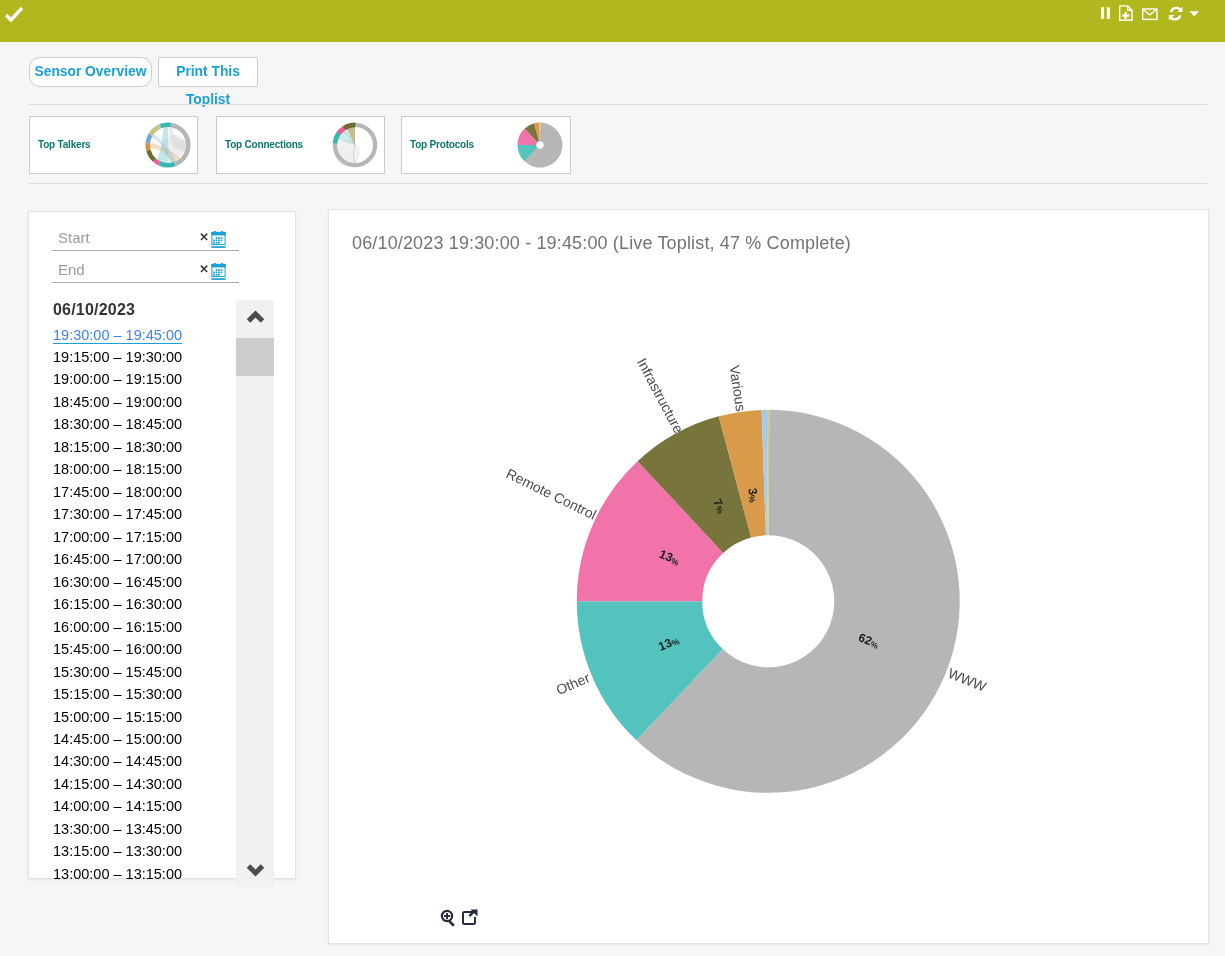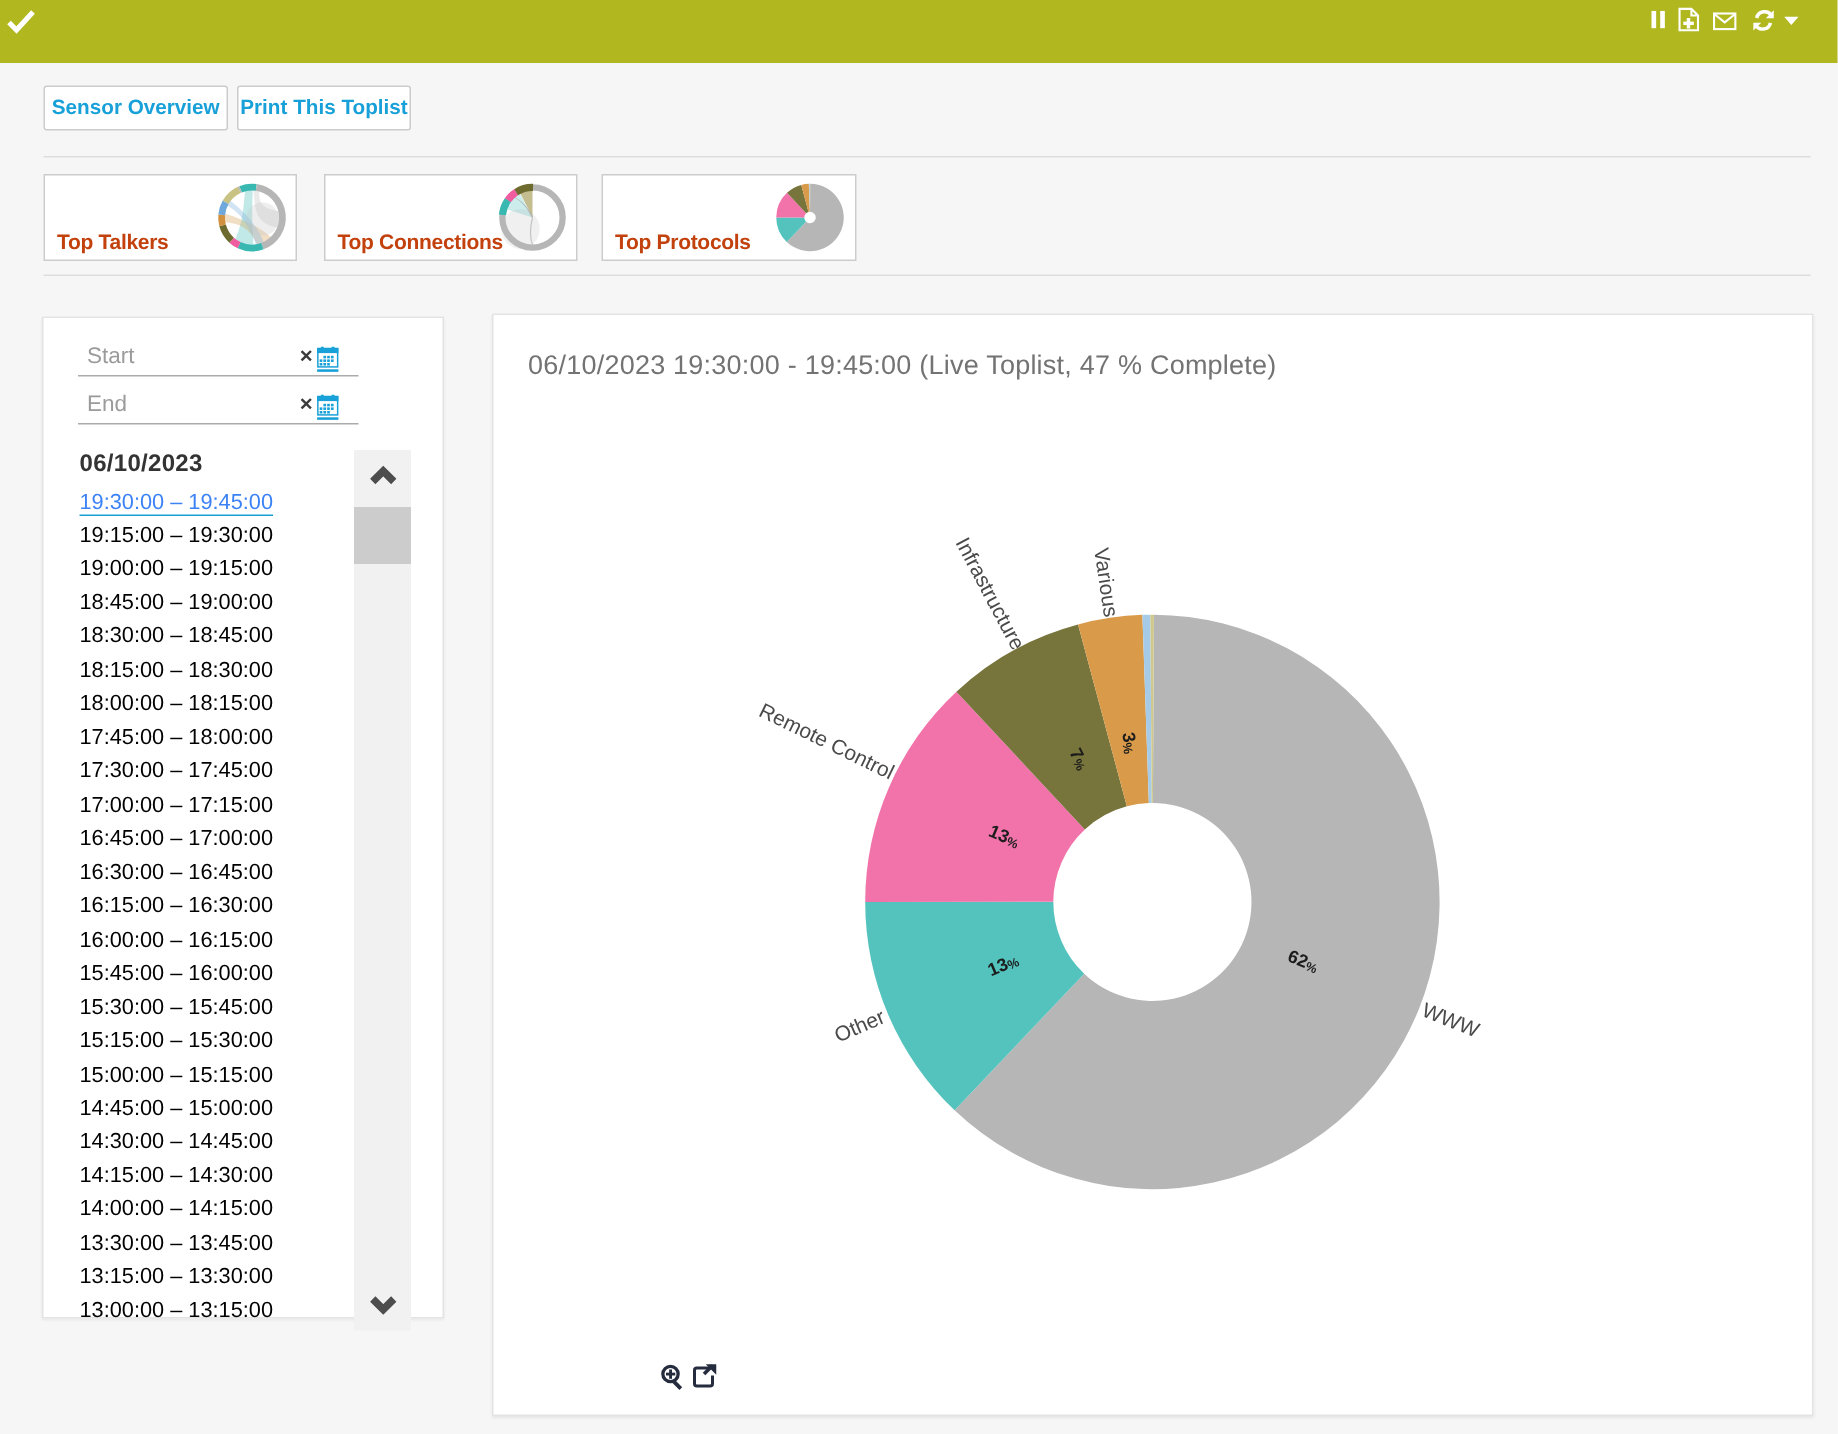--- a/index.html
+++ b/index.html
@@ -8,28 +8,28 @@
 
   
   #topbar { position:absolute; left:0; top:0; width:1225px; height:42px; background:#b1b81f; }
   #crumb { position:absolute; left:31px; top:0; height:28px; line-height:28px; font-size:20px; color:#fff; white-space:nowrap; letter-spacing:0.2px; }
   #crumb .it { font-style:italic; }
   #crumb .b  { font-weight:bold; }
 
   
   .btn { position:absolute; top:57px; height:30px; background:#fff; border:1px solid #ccc; border-radius:2px;
          color:#18a0d8; font-weight:bold; font-size:13.8px; line-height:28px; text-align:center; }
-  #btn1 { left:29px; width:123px; }
-  #btn2 { left:158px; width:116px; }
+  #btn1 { left:29px; width:123px;border-radius:11px; }
+  #btn2 { left:158px; width:100px; }
 
   .sep { position:absolute; left:29px; width:1178px; height:1px; background:#ddd; }
 
   
   .card { position:absolute; top:116px; height:58px; background:#fff; border:1px solid #ccc; }
-  .card .lbl { position:absolute; left:8px; top:16px; height:56px; line-height:56px; font-size:14px; font-weight:bold; color:#c2410c; letter-spacing:-0.2px; white-space:nowrap; }
+  .card .lbl { position:absolute; left:8px; top:0; height:56px; line-height:56px; font-size:10px; font-weight:bold; color:#0f766e; letter-spacing:-0.2px; white-space:nowrap; }
   .card svg { position:absolute; top:2px; }
   #card1 { left:29px;  width:169px; }
   #card2 { left:216px; width:169px; }
   #card3 { left:401px; width:170px; }
 
   
   #lpanel { position:absolute; left:28px; top:211px; width:268px; height:668px; background:#fff;
             border:1px solid #e3e3e3; box-shadow:0 1px 2px rgba(0,0,0,.07); }
   #rpanel { position:absolute; left:328px; top:209px; width:881px; height:735px; background:#fff;
             border:1px solid #e3e3e3; box-shadow:0 1px 2px rgba(0,0,0,.07); }

